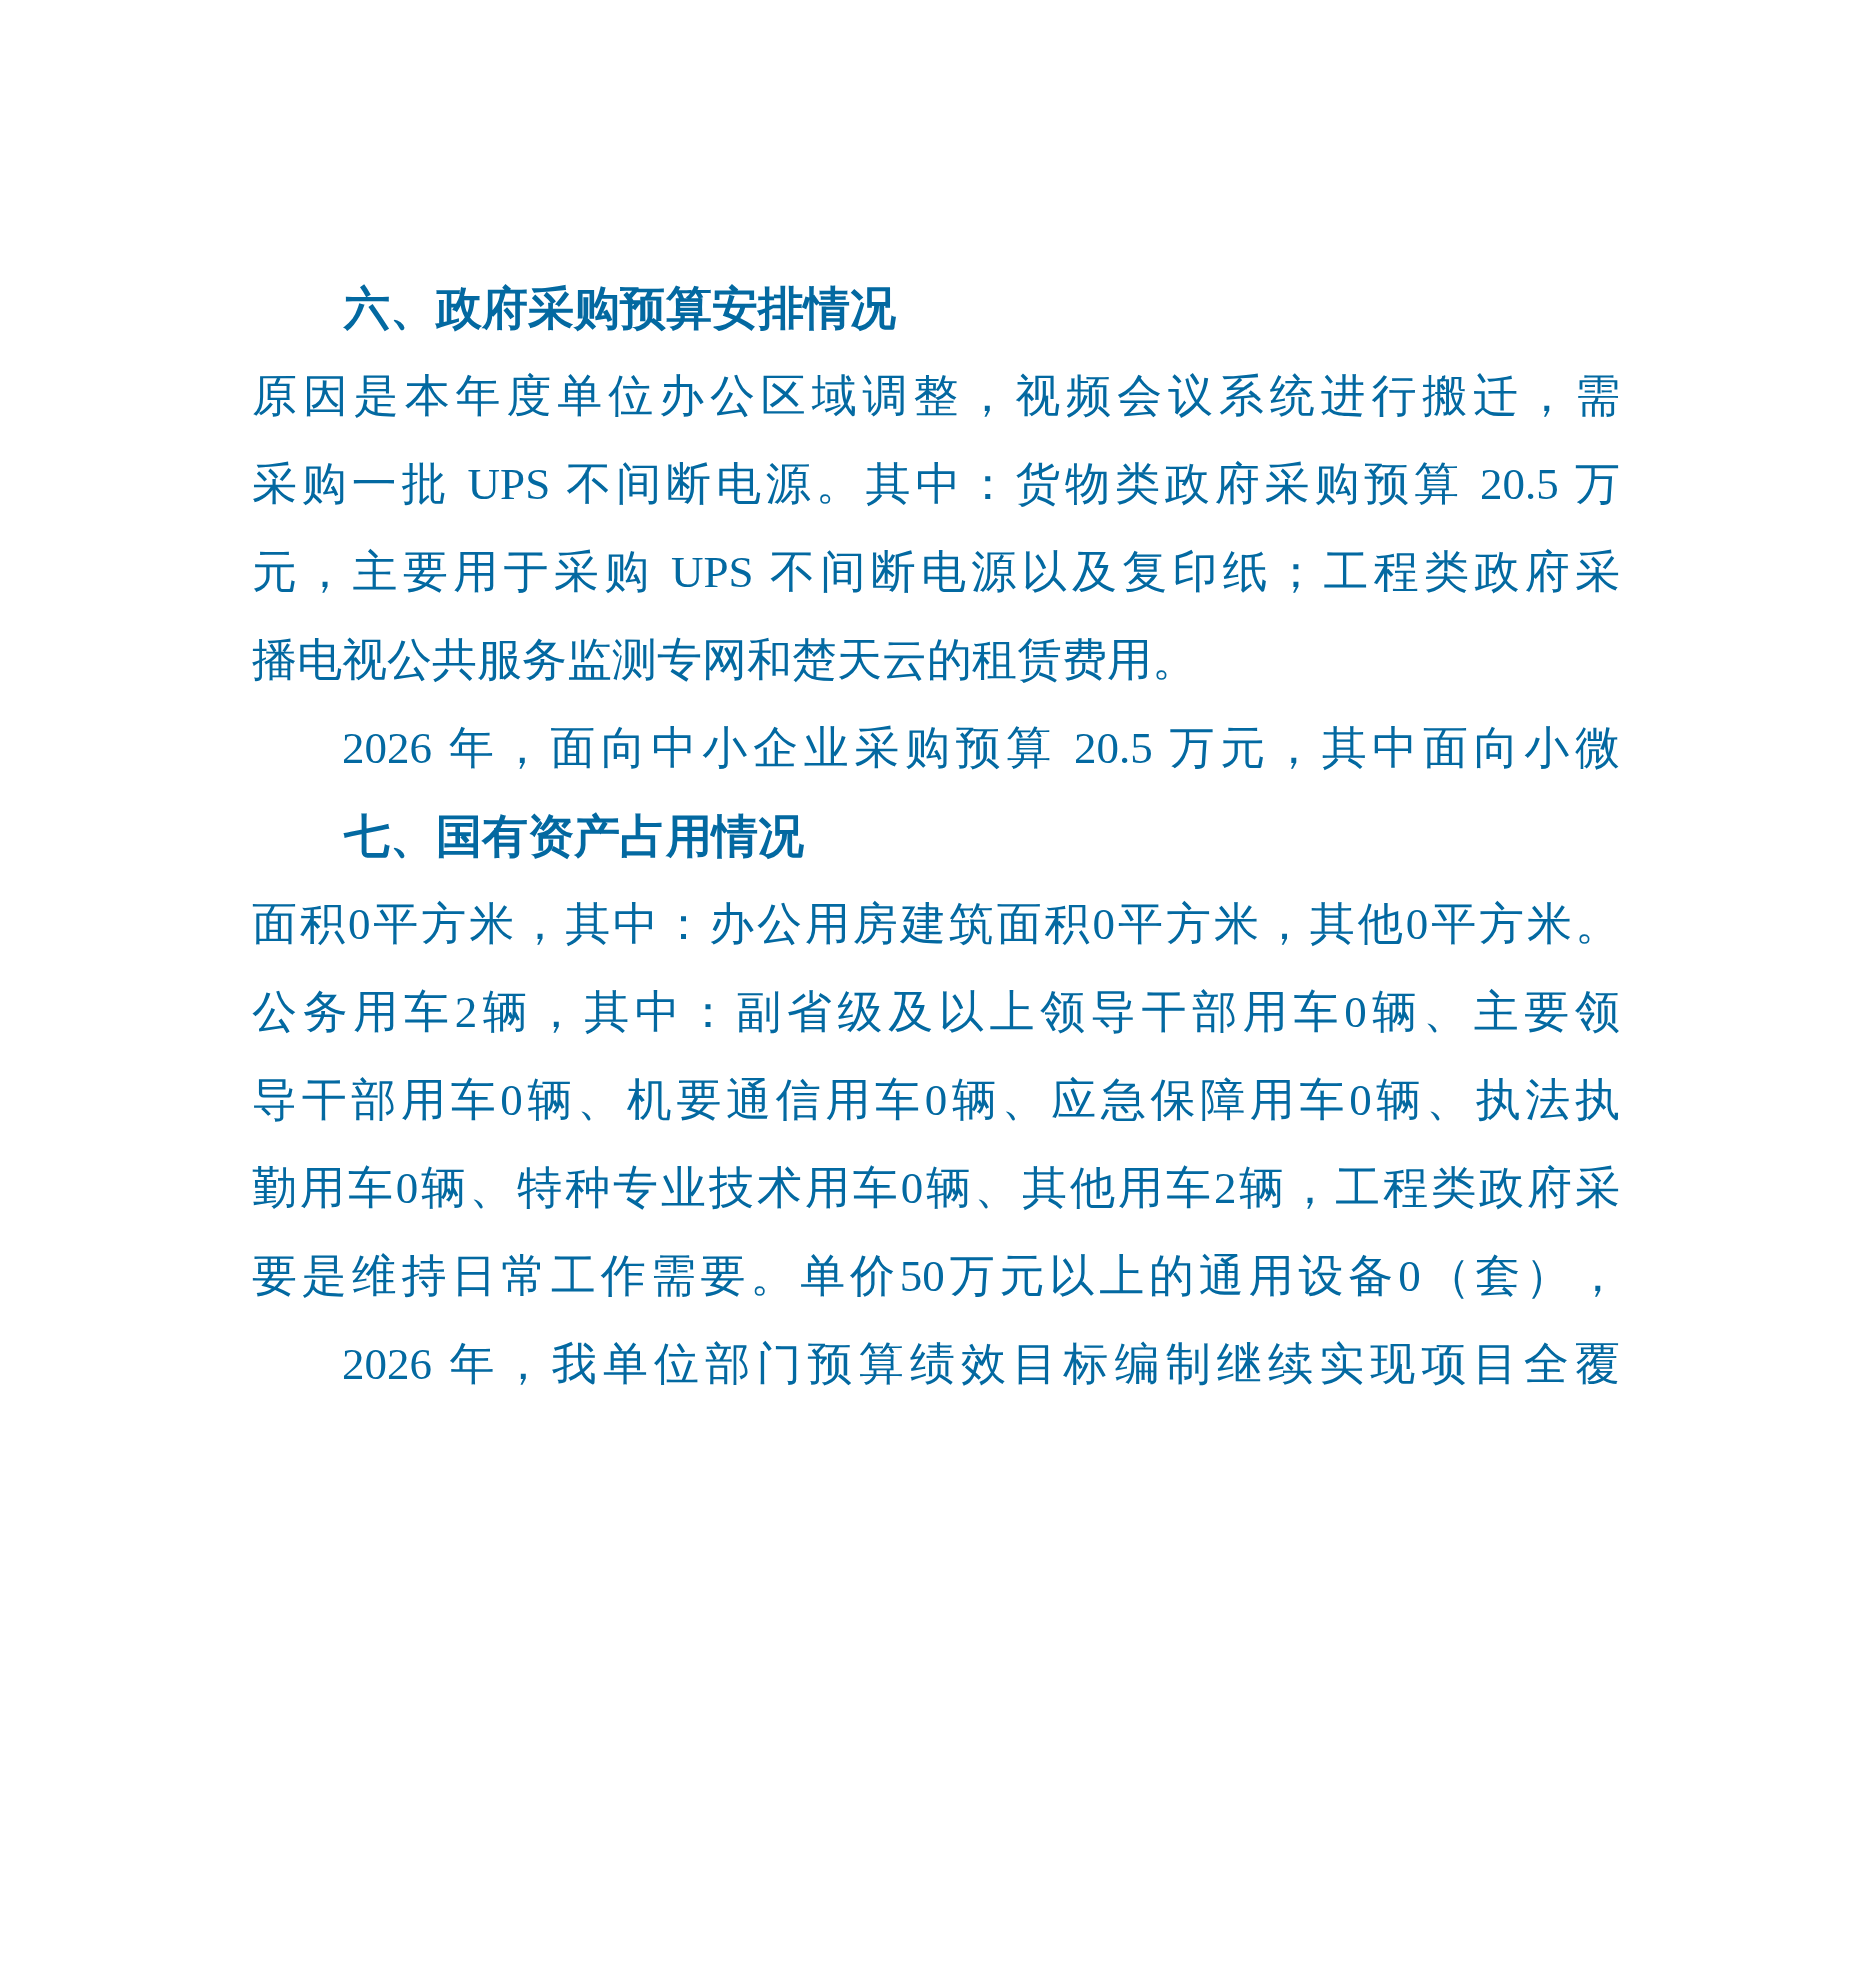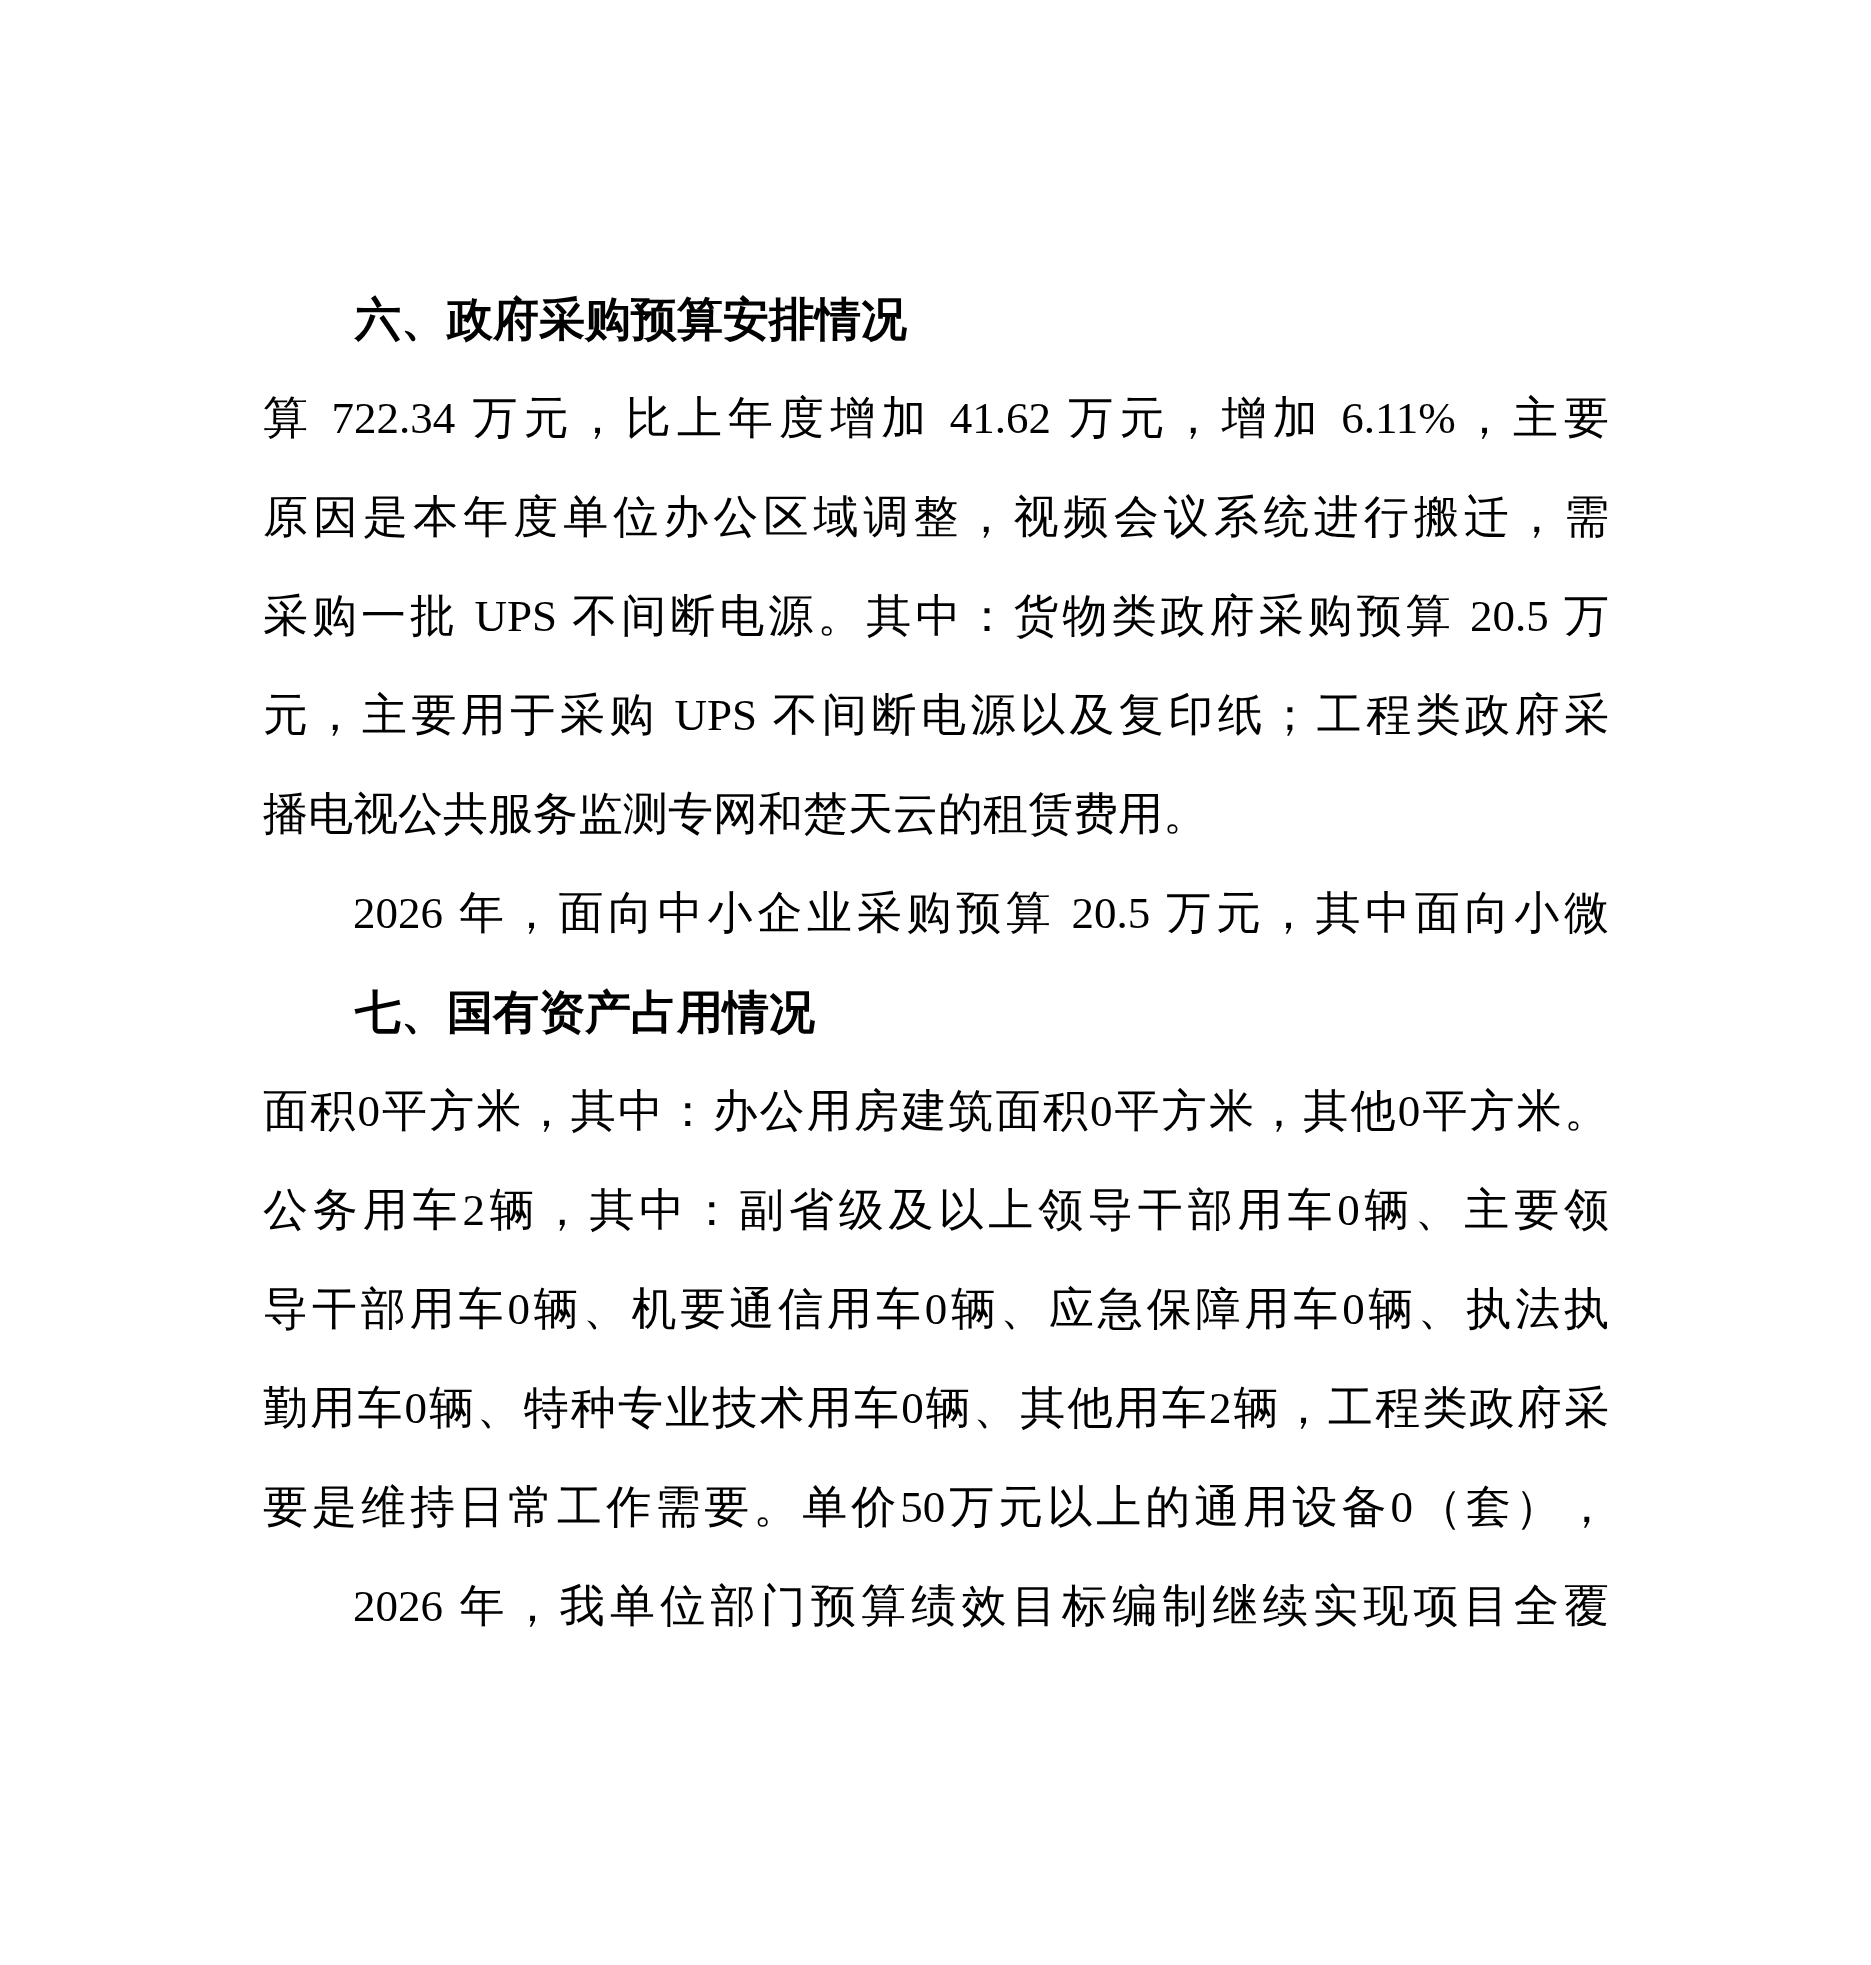--- a/index.html
+++ b/index.html
@@ -16,27 +16,27 @@
     overflow: hidden;
     font-family: "Liberation Serif", "DejaVu Serif", serif;
   }
   .content {
     position: absolute;
     left: 252px;
     top: 264px;
     width: 1368px;
   }
   .line {
-    margin: 11px;
+    margin: 0;
     padding: 0;
     height: 88px;
     line-height: 88px;
     font-size: 45px;
     font-weight: normal;
-    color: #000000;
+    color: #0369a1;
     text-align: justify;
     text-align-last: justify;
     white-space: normal;
     overflow: visible;
   }
   .line.left {
     text-align: center;
     text-align-last: left;
   }
   .line.indent {
@@ -51,21 +51,20 @@
   }
 </style>
 </head>
 <body>
 
 <div class="page">
   <main class="content">
 
     <h2 class="line heading indent">六、政府采购预算安排情况</h2>
 
-    <p class="line">算 722.34 万元，比上年度增加 41.62 万元，增加 6.11%，主要</p>
     <p class="line">原因是本年度单位办公区域调整，视频会议系统进行搬迁，需</p>
     <p class="line">采购一批 UPS 不间断电源。其中：货物类政府采购预算 20.5 万</p>
     <p class="line">元，主要用于采购 UPS 不间断电源以及复印纸；工程类政府采</p>
     <p class="line left">播电视公共服务监测专网和楚天云的租赁费用。</p>
 
     <p class="line indent">2026 年，面向中小企业采购预算 20.5 万元，其中面向小微</p>
 
     <h2 class="line heading indent">七、国有资产占用情况</h2>
 
     <p class="line">面积0平方米，其中：办公用房建筑面积0平方米，其他0平方米。</p>

